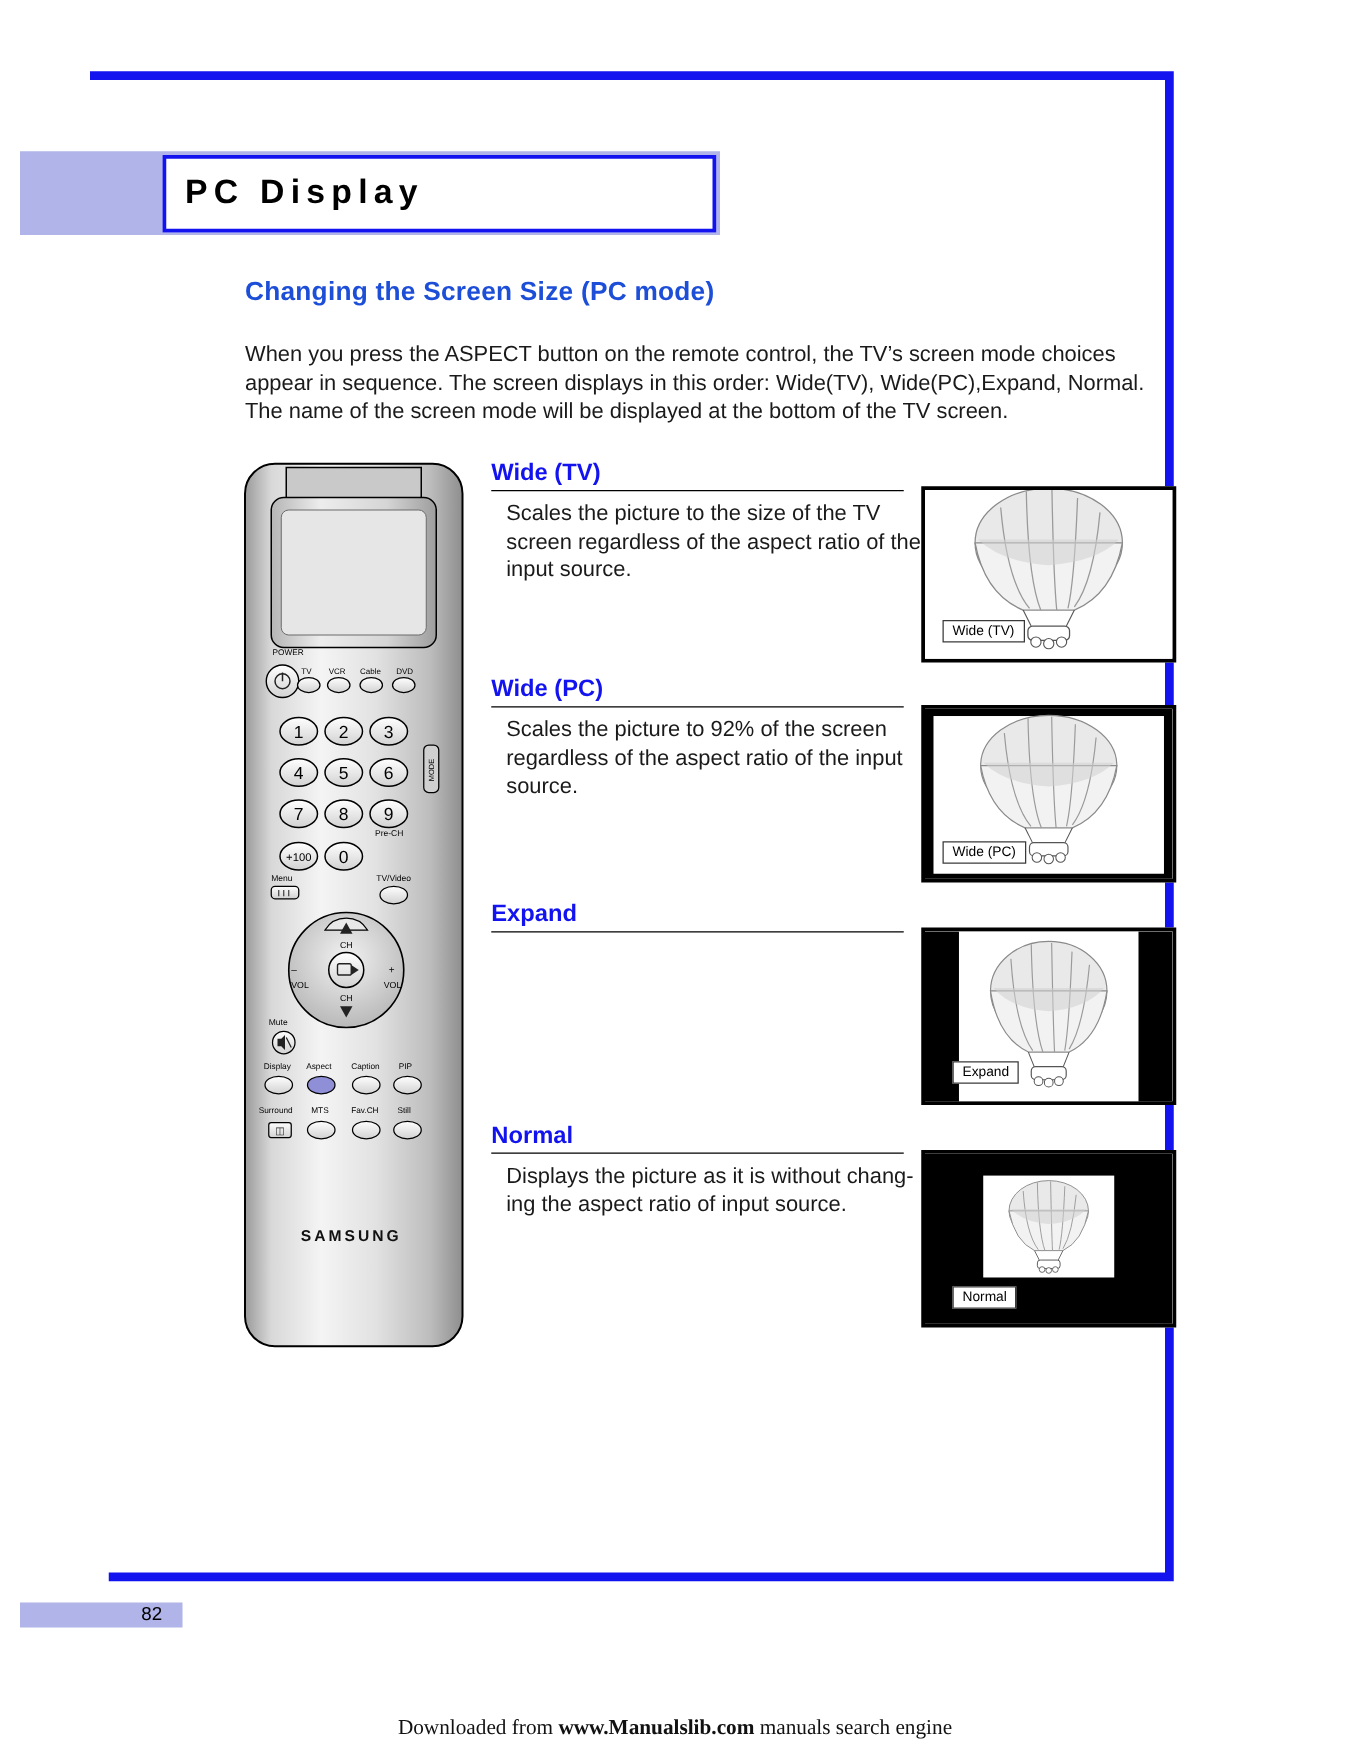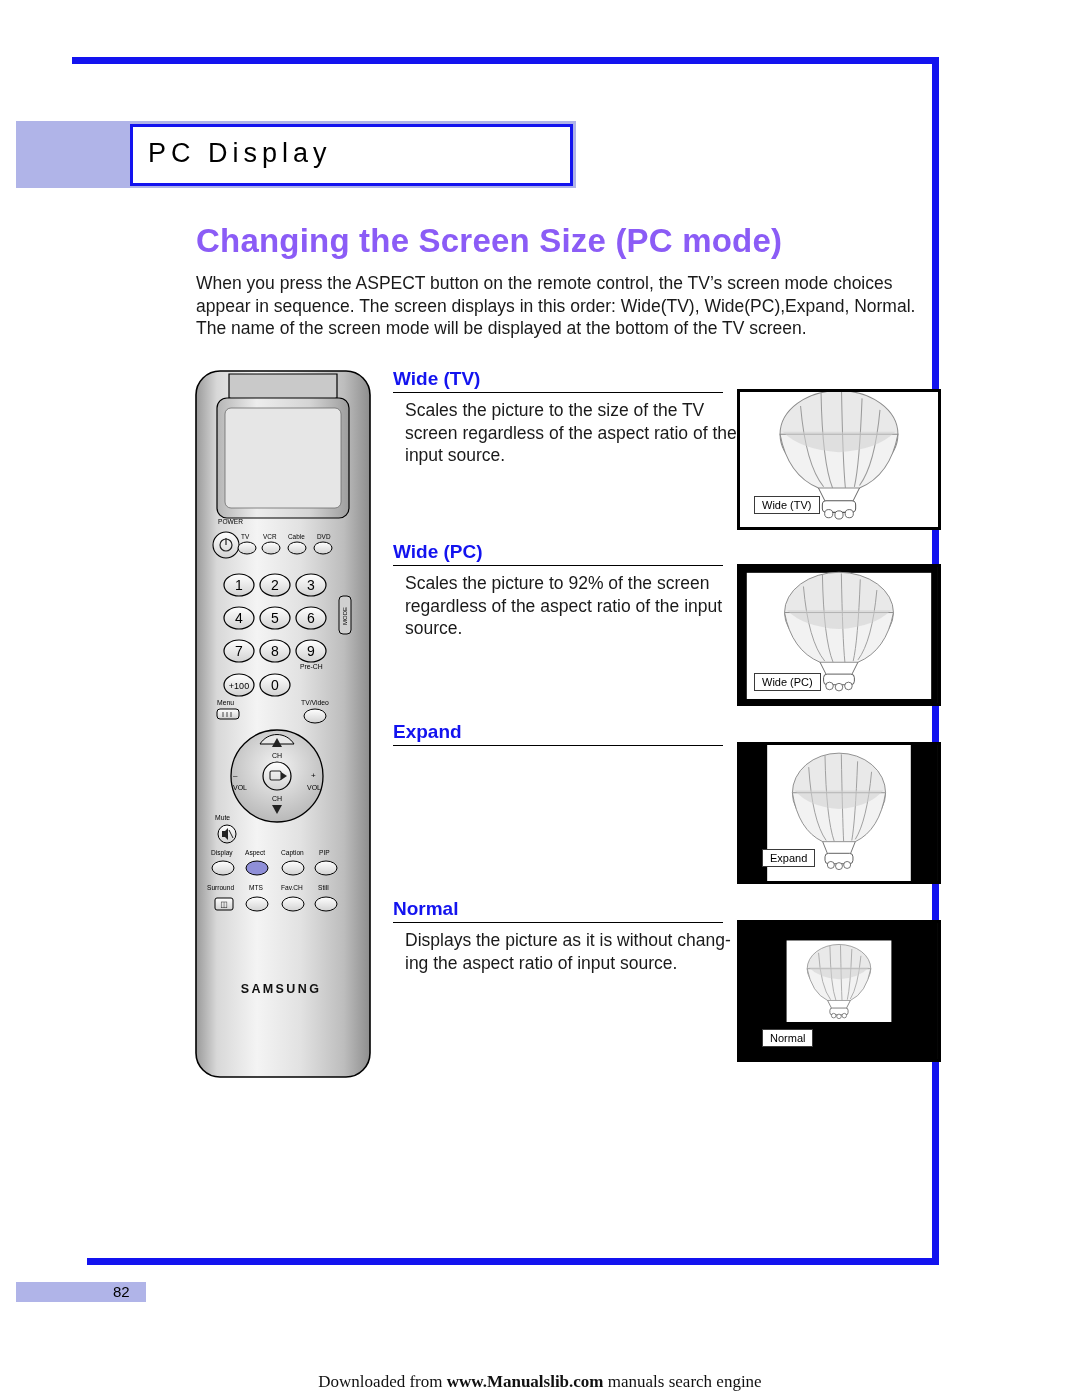--- a/index.html
+++ b/index.html
@@ -59,34 +59,34 @@
     height: 62px;
     border: 3px solid #1313ef;
     background: #ffffff;
     box-sizing: border-box;
   }
   .header-title {
     position: absolute;
     left: 148px;
     top: 138px;
     font-size: 27px;
-    font-weight: normal;
+    font-weight: bold;
     letter-spacing: 5px;
     color: #000000;
     font-family: "Liberation Sans", sans-serif;
   }
 
   
   .section-title {
     position: absolute;
     left: 196px;
     top: 222px;
-    font-size: 33px;
+    font-size: 21px;
     font-weight: bold;
-    color: #8b5cf6;
+    color: #1d4ed8;
     font-family: "Liberation Sans", sans-serif;
     letter-spacing: 0.2px;
   }
 
   .intro {
     position: absolute;
     left: 196px;
     top: 272px;
     width: 750px;
     font-size: 17.5px;

